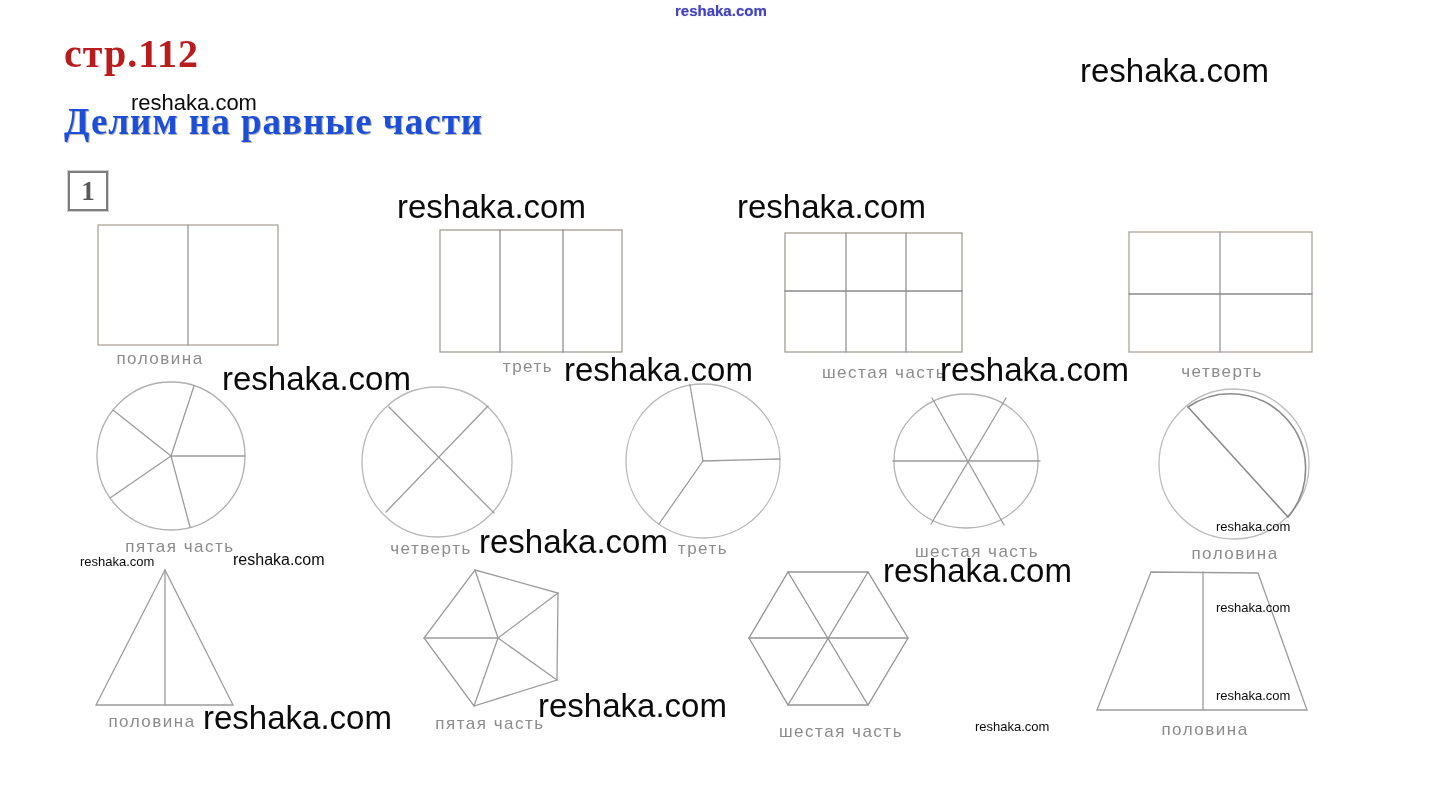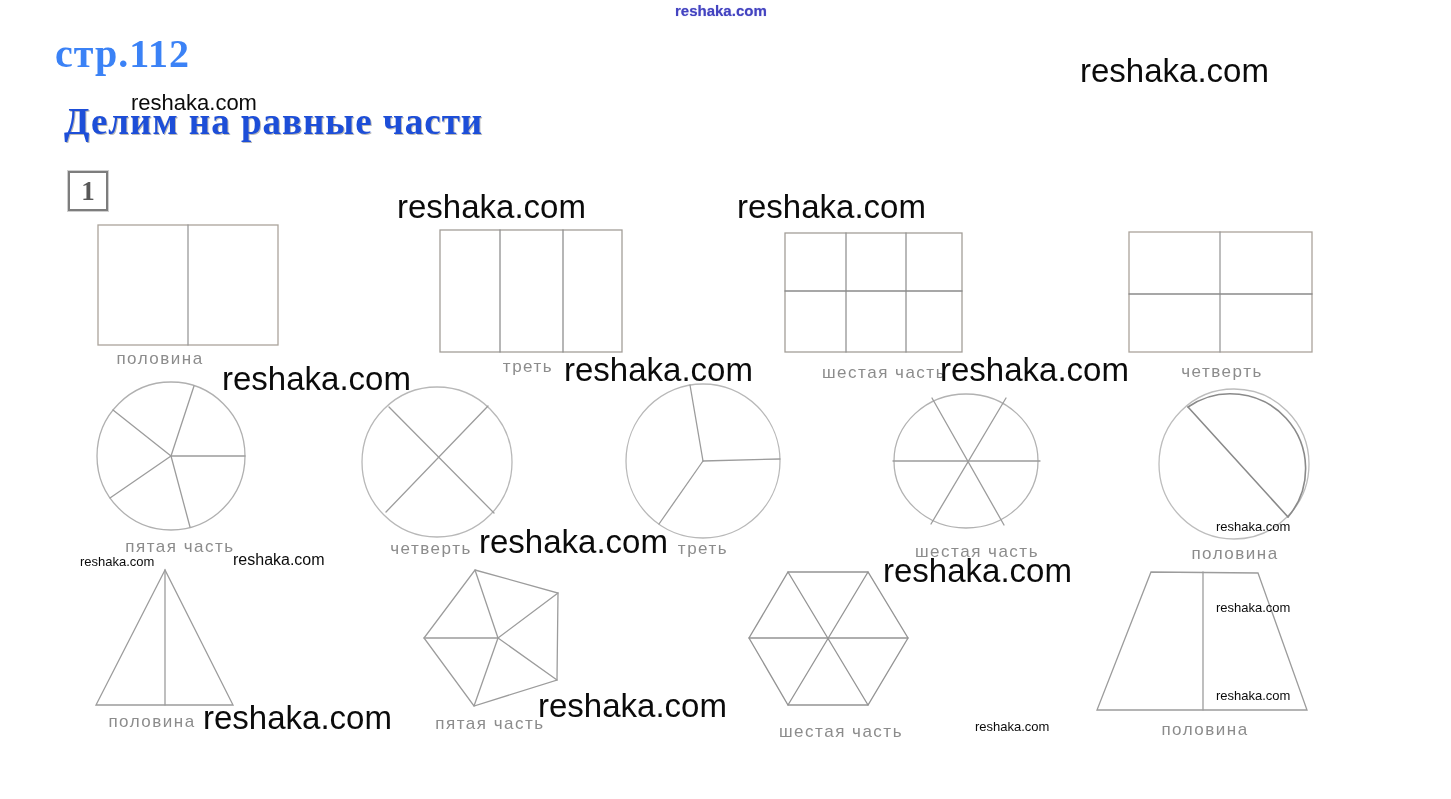--- a/index.html
+++ b/index.html
@@ -8,23 +8,23 @@
     width: 1451px;
     height: 799px;
     background: #ffffff;
     overflow: hidden;
     font-family: "Liberation Sans", sans-serif;
   }
   .abs { position: absolute; white-space: nowrap; }
 
   
   .page-ref {
-    left: 55px; top: 30px;
+    left: 64px; top: 30px;
     font-family: "Liberation Serif", serif;
-    font-weight: 700; font-size: 40px; color: #3b82f6;
+    font-weight: 700; font-size: 40px; color: #b91c1c;
     letter-spacing: 1px;
   }
   .doc-title {
     left: 64px; top: 100px;
     font-family: "Liberation Serif", serif;
     font-weight: 700; font-size: 37px; color: #1d4ed8;
     letter-spacing: 1px;
     text-shadow: 1px 1px 0 #b9b9b9;
   }
   .task-box {

